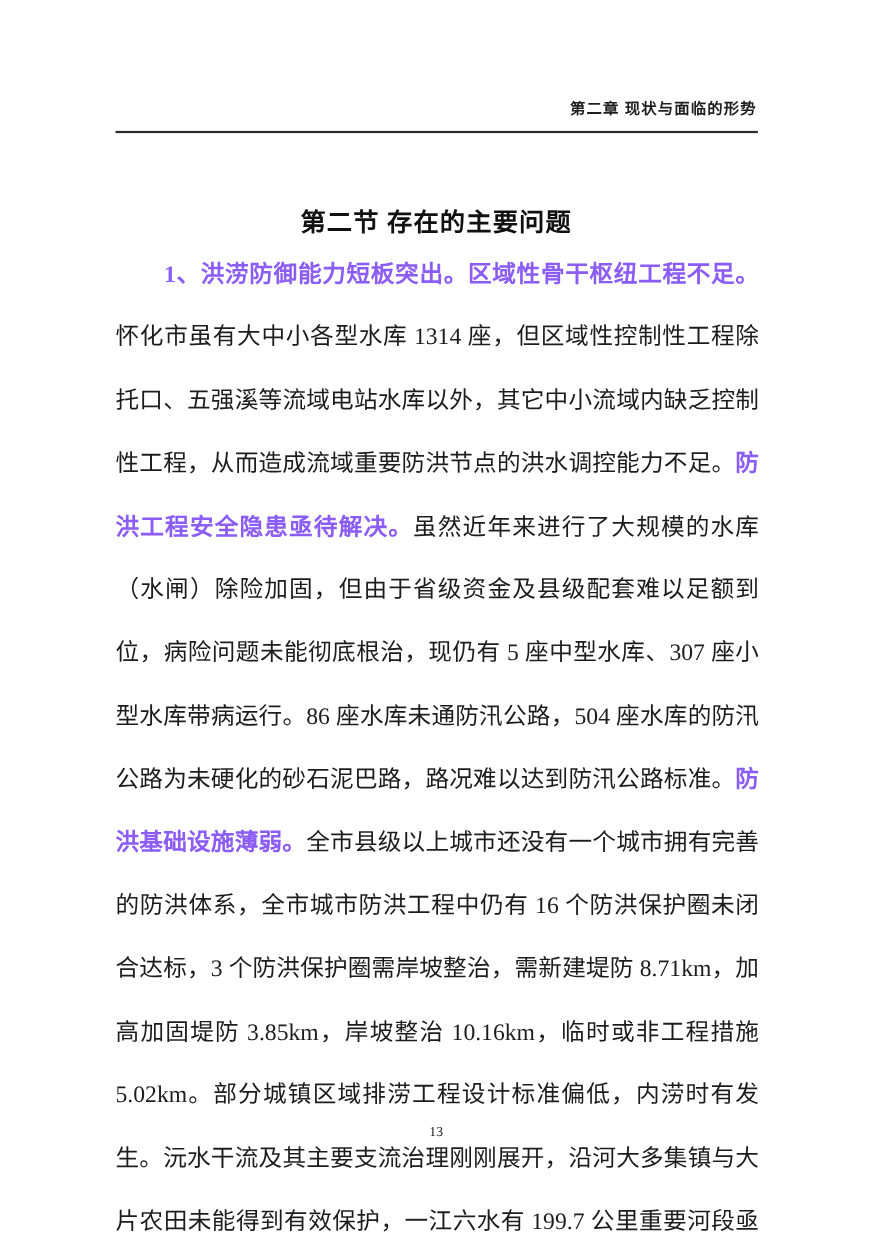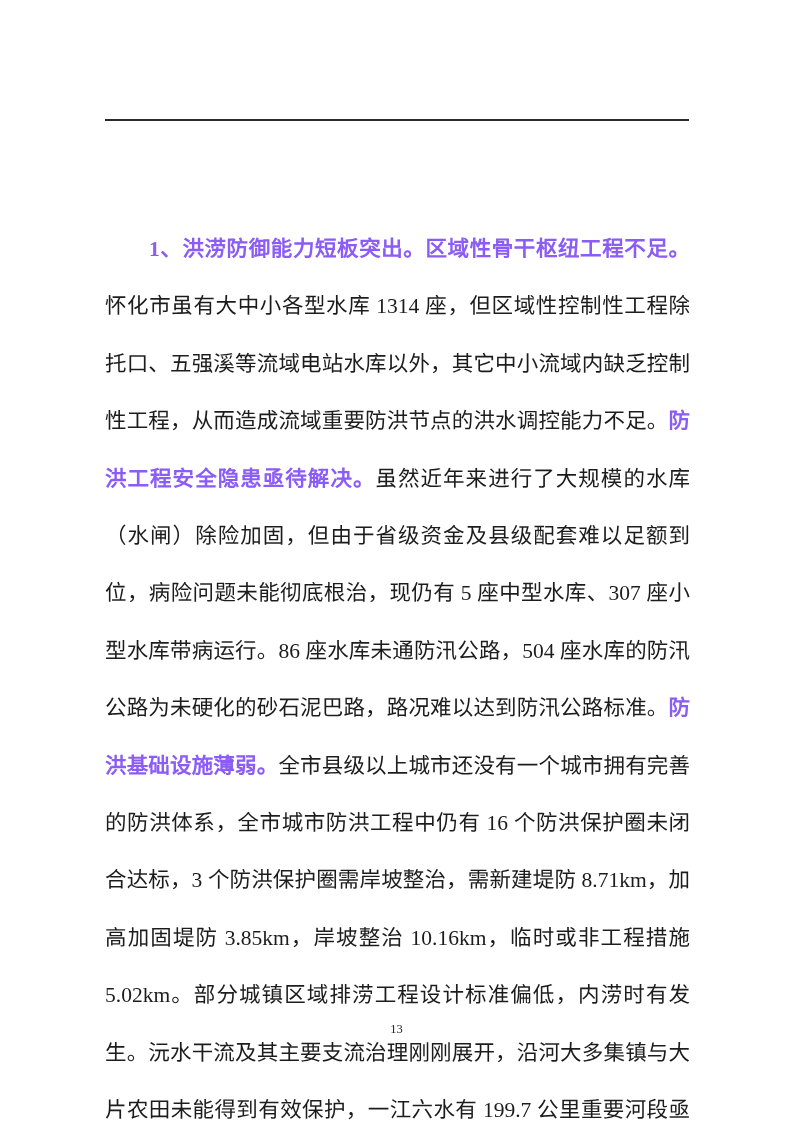--- a/index.html
+++ b/index.html
@@ -75,23 +75,25 @@
     font-family: "Liberation Serif", "DejaVu Serif", serif;
     font-size: 12.5px;
     color: #222222;
   }
 </style>
 </head>
 <body>
 
 <div class="page">
 
+  <div class="chapter-header">第二章 现状与面临的形势</div>
 
   <div class="header-rule"></div>
 
+  <h2 class="section-title">第二节 存在的主要问题</h2>
 
   <p class="body-text">
     <span class="b">1、洪涝防御能力短板突出。区域性骨干枢纽工程不足。</span><span>怀化市虽有大中小各型水库 1314 座，但区域性控制性工程除托口、五强溪等流域电站水库以外，其它中小流域内缺乏控制性工程，从而造成流域重要防洪节点的洪水调控能力不足。</span><span class="b">防洪工程安全隐患亟待解决。</span><span>虽然近年来进行了大规模的水库（水闸）除险加固，但由于省级资金及县级配套难以足额到位，病险问题未能彻底根治，现仍有 5 座中型水库、307 座小型水库带病运行。86 座水库未通防汛公路，504 座水库的防汛公路为未硬化的砂石泥巴路，路况难以达到防汛公路标准。</span><span class="b">防洪基础设施薄弱。</span><span>全市县级以上城市还没有一个城市拥有完善的防洪体系，全市城市防洪工程中仍有 16 个防洪保护圈未闭合达标，3 个防洪保护圈需岸坡整治，需新建堤防 8.71km，加高加固堤防 3.85km，岸坡整治 10.16km，临时或非工程措施 5.02km。部分城镇区域排涝工程设计标准偏低，内涝时有发生。沅水干流及其主要支流治理刚刚展开，沿河大多集镇与大片农田未能得到有效保护，一江六水有 199.7 公里重要河段亟需治理。中小河流治理点多面广，有 58 条 1064.6 公里中小河流未完成综合治理，“十四五”计划实施 20 条 336.6 公里，与整体需要差距甚远；200 平方公里以下的河流综合治理尚未开展，227 条 2194.7 公里山洪沟部分河道两侧山高坡陡，暴雨时极易形成地质灾害。</span>
   </p>
 
   <div class="page-number">13</div>
 
 </div>
 
 </body></html>

